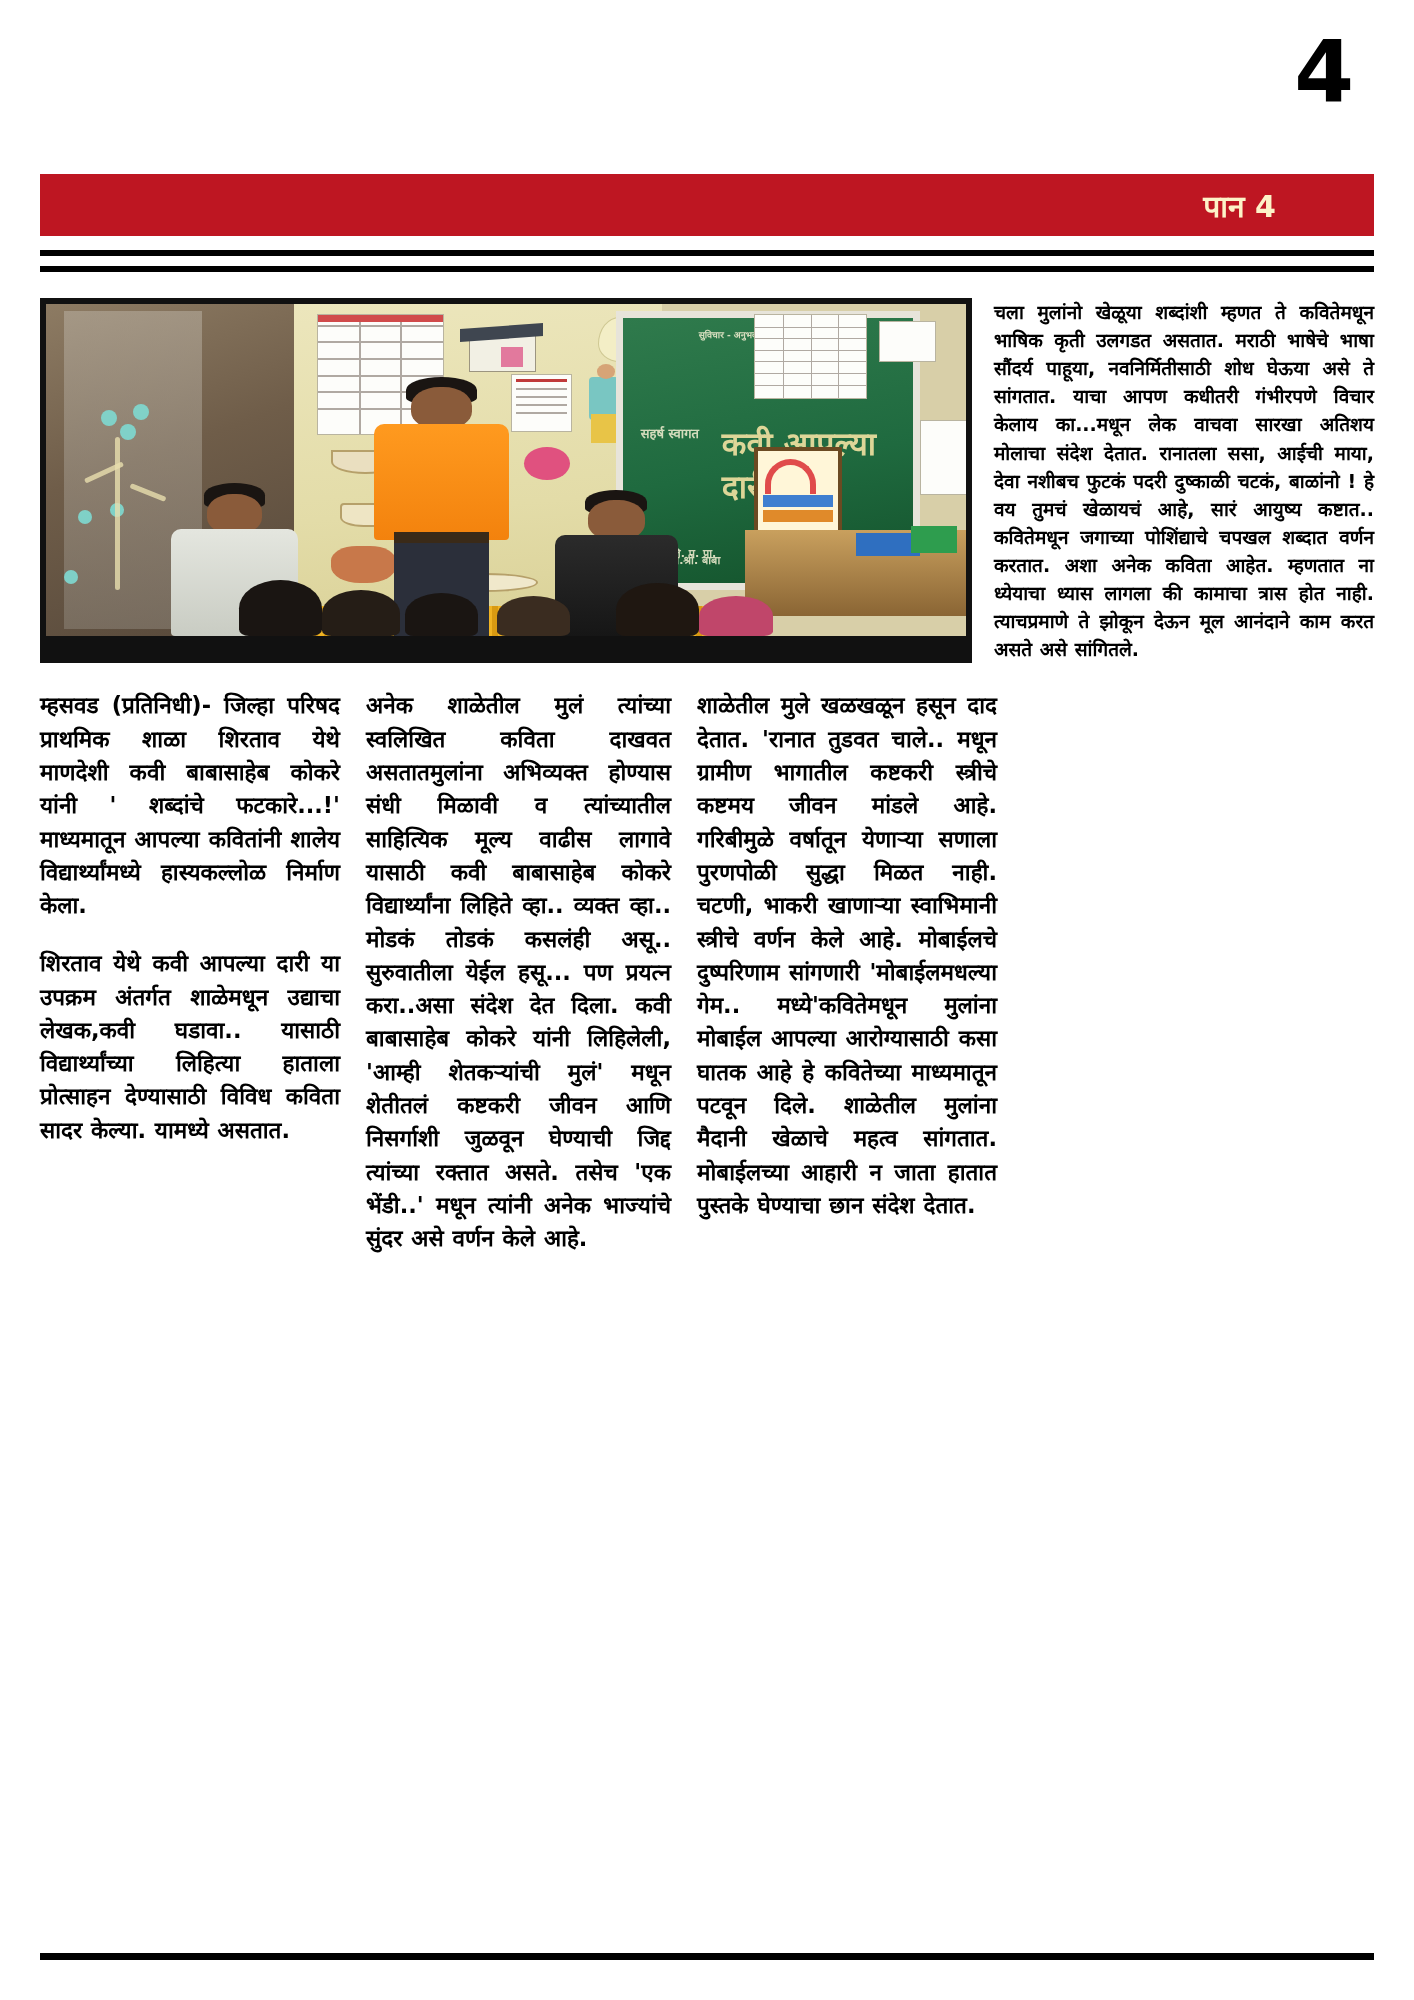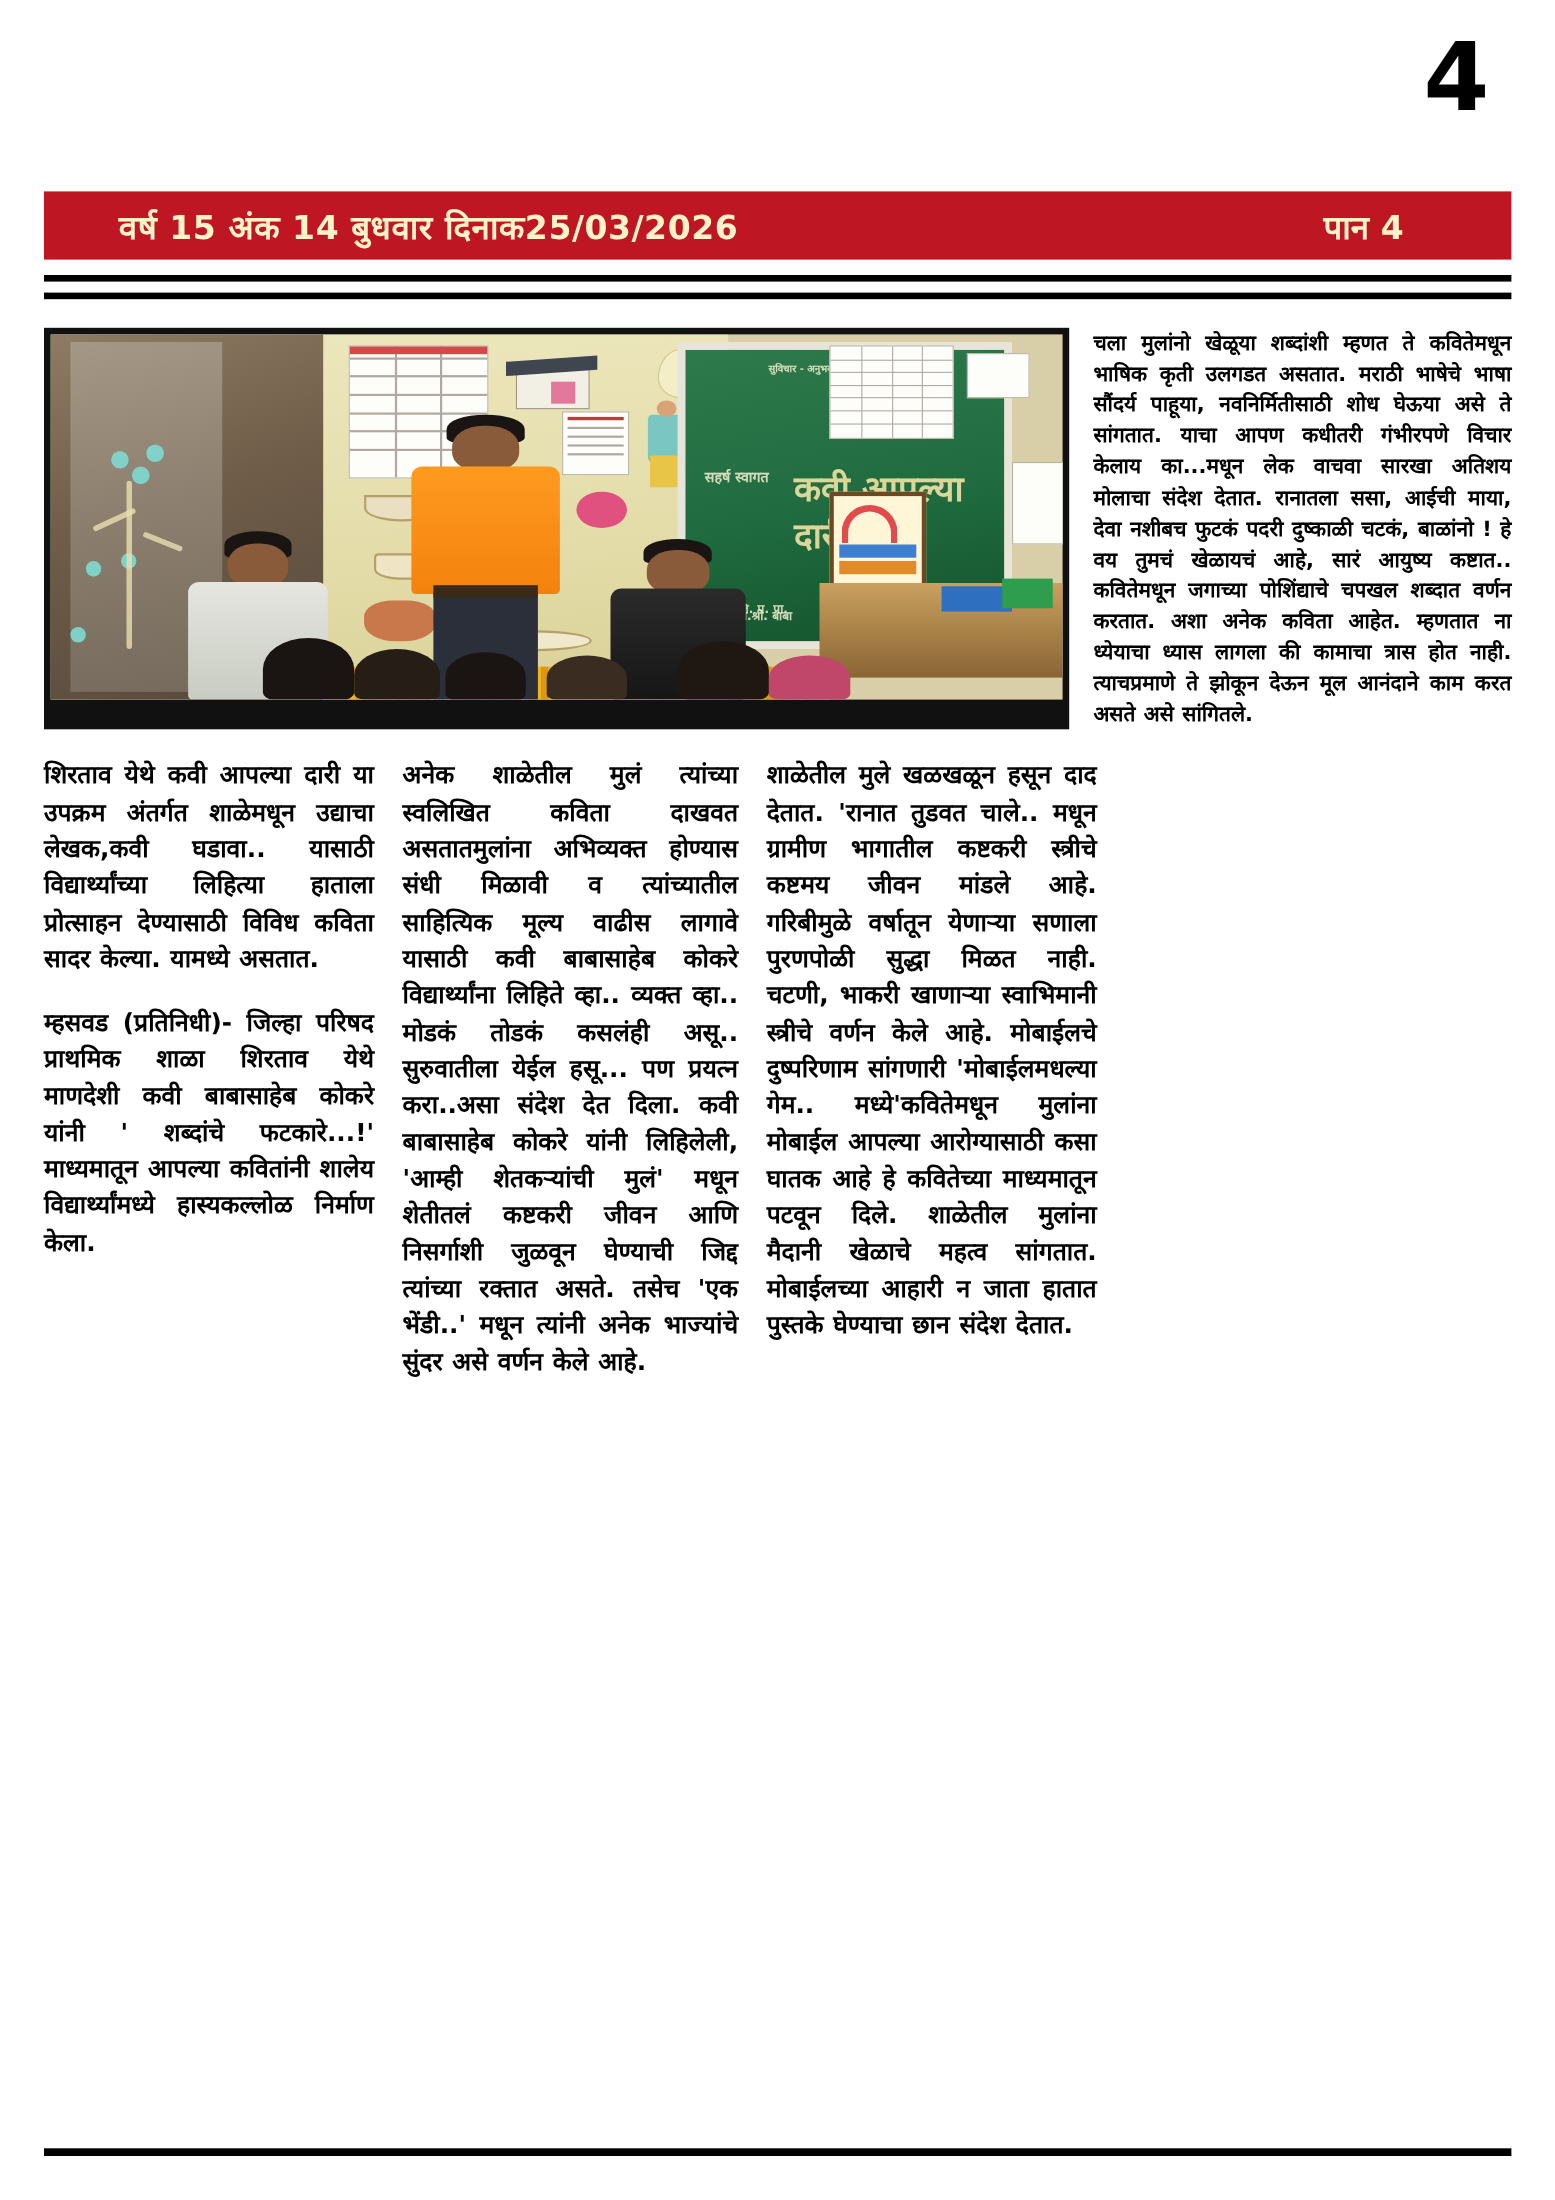--- a/index.html
+++ b/index.html
@@ -230,21 +230,20 @@
 </head>
 <body>
 
 <div class="page">
 
   <div class="masthead">
     <div class="masthead-page-number">4</div>
   </div>
 
   <div class="info-bar">
-    <div class="info-bar-left">वर्ष 15  अंक 14  बुधवार दिनाक25/03/2026</div>
     <div class="info-bar-right">पान 4</div>
   </div>
 
   <div class="rule-thick"></div>
 
 
   <div class="rule-thick-2"></div>
 
   <div class="upper">
 
@@ -366,22 +365,22 @@
       </div>
     </div>
 
     <div class="col-right">
       <p>चला मुलांनो खेळूया शब्दांशी म्हणत ते कवितेमधून भाषिक कृती उलगडत असतात. मराठी भाषेचे भाषा सौंदर्य पाहूया, नवनिर्मितीसाठी शोध घेऊया असे ते सांगतात. याचा आपण कधीतरी गंभीरपणे विचार केलाय का...मधून लेक वाचवा सारखा अतिशय मोलाचा संदेश देतात. रानातला ससा, आईची माया, देवा नशीबच फुटकं पदरी दुष्काळी चटकं, बाळांनो ! हे वय तुमचं खेळायचं आहे, सारं आयुष्य कष्टात.. कवितेमधून जगाच्या पोशिंद्याचे चपखल शब्दात वर्णन करतात. अशा अनेक कविता आहेत. म्हणतात ना ध्येयाचा ध्यास लागला की कामाचा त्रास होत नाही. त्याचप्रमाणे ते झोकून देऊन मूल आनंदाने काम करत असते असे सांगितले.</p>
     </div>
   </div>
 
   <div class="lower">
     <div class="col col-1">
+      <p>म्हसवड (प्रतिनिधी)- जिल्हा परिषद प्राथमिक शाळा शिरताव येथे माणदेशी कवी बाबासाहेब कोकरे यांनी ' शब्दांचे फटकारे...!' माध्यमातून आपल्या कवितांनी शालेय विद्यार्थ्यांमध्ये हास्यकल्लोळ निर्माण केला.</p>
       <p>शिरताव येथे कवी आपल्या दारी या उपक्रम अंतर्गत शाळेमधून उद्याचा लेखक,कवी घडावा.. यासाठी विद्यार्थ्यांच्या लिहित्या हाताला प्रोत्साहन देण्यासाठी विविध कविता सादर केल्या. यामध्ये असतात.</p>
-      <p>म्हसवड (प्रतिनिधी)- जिल्हा परिषद प्राथमिक शाळा शिरताव येथे माणदेशी कवी बाबासाहेब कोकरे यांनी ' शब्दांचे फटकारे...!' माध्यमातून आपल्या कवितांनी शालेय विद्यार्थ्यांमध्ये हास्यकल्लोळ निर्माण केला.</p>
     </div>
     <div class="col col-2">
       <p>अनेक शाळेतील मुलं त्यांच्या स्वलिखित कविता दाखवत असतातमुलांना अभिव्यक्त होण्यास संधी मिळावी व त्यांच्यातील साहित्यिक मूल्य वाढीस लागावे यासाठी कवी बाबासाहेब कोकरे विद्यार्थ्यांना लिहिते व्हा.. व्यक्त व्हा.. मोडकं तोडकं कसलंही असू.. सुरुवातीला येईल हसू... पण प्रयत्न करा..असा संदेश देत दिला. कवी बाबासाहेब कोकरे यांनी लिहिलेली, 'आम्ही शेतकऱ्यांची मुलं' मधून शेतीतलं कष्टकरी जीवन आणि निसर्गाशी जुळवून घेण्याची जिद्द त्यांच्या रक्तात असते. तसेच 'एक भेंडी..' मधून त्यांनी अनेक भाज्यांचे सुंदर असे वर्णन केले आहे.</p>
     </div>
     <div class="col col-3">
       <p>शाळेतील मुले खळखळून हसून दाद देतात. 'रानात तुडवत चाले.. मधून ग्रामीण भागातील कष्टकरी स्त्रीचे कष्टमय जीवन मांडले आहे. गरिबीमुळे वर्षातून येणाऱ्या सणाला पुरणपोळी सुद्धा मिळत नाही. चटणी, भाकरी खाणाऱ्या स्वाभिमानी स्त्रीचे वर्णन केले आहे. मोबाईलचे दुष्परिणाम सांगणारी 'मोबाईलमधल्या गेम.. मध्ये'कवितेमधून मुलांना मोबाईल आपल्या आरोग्यासाठी कसा घातक आहे हे कवितेच्या माध्यमातून पटवून दिले. शाळेतील मुलांना मैदानी खेळाचे महत्व सांगतात. मोबाईलच्या आहारी न जाता हातात पुस्तके घेण्याचा छान संदेश देतात.</p>
     </div>
   </div>
 
   <div class="rule-bottom"></div>

